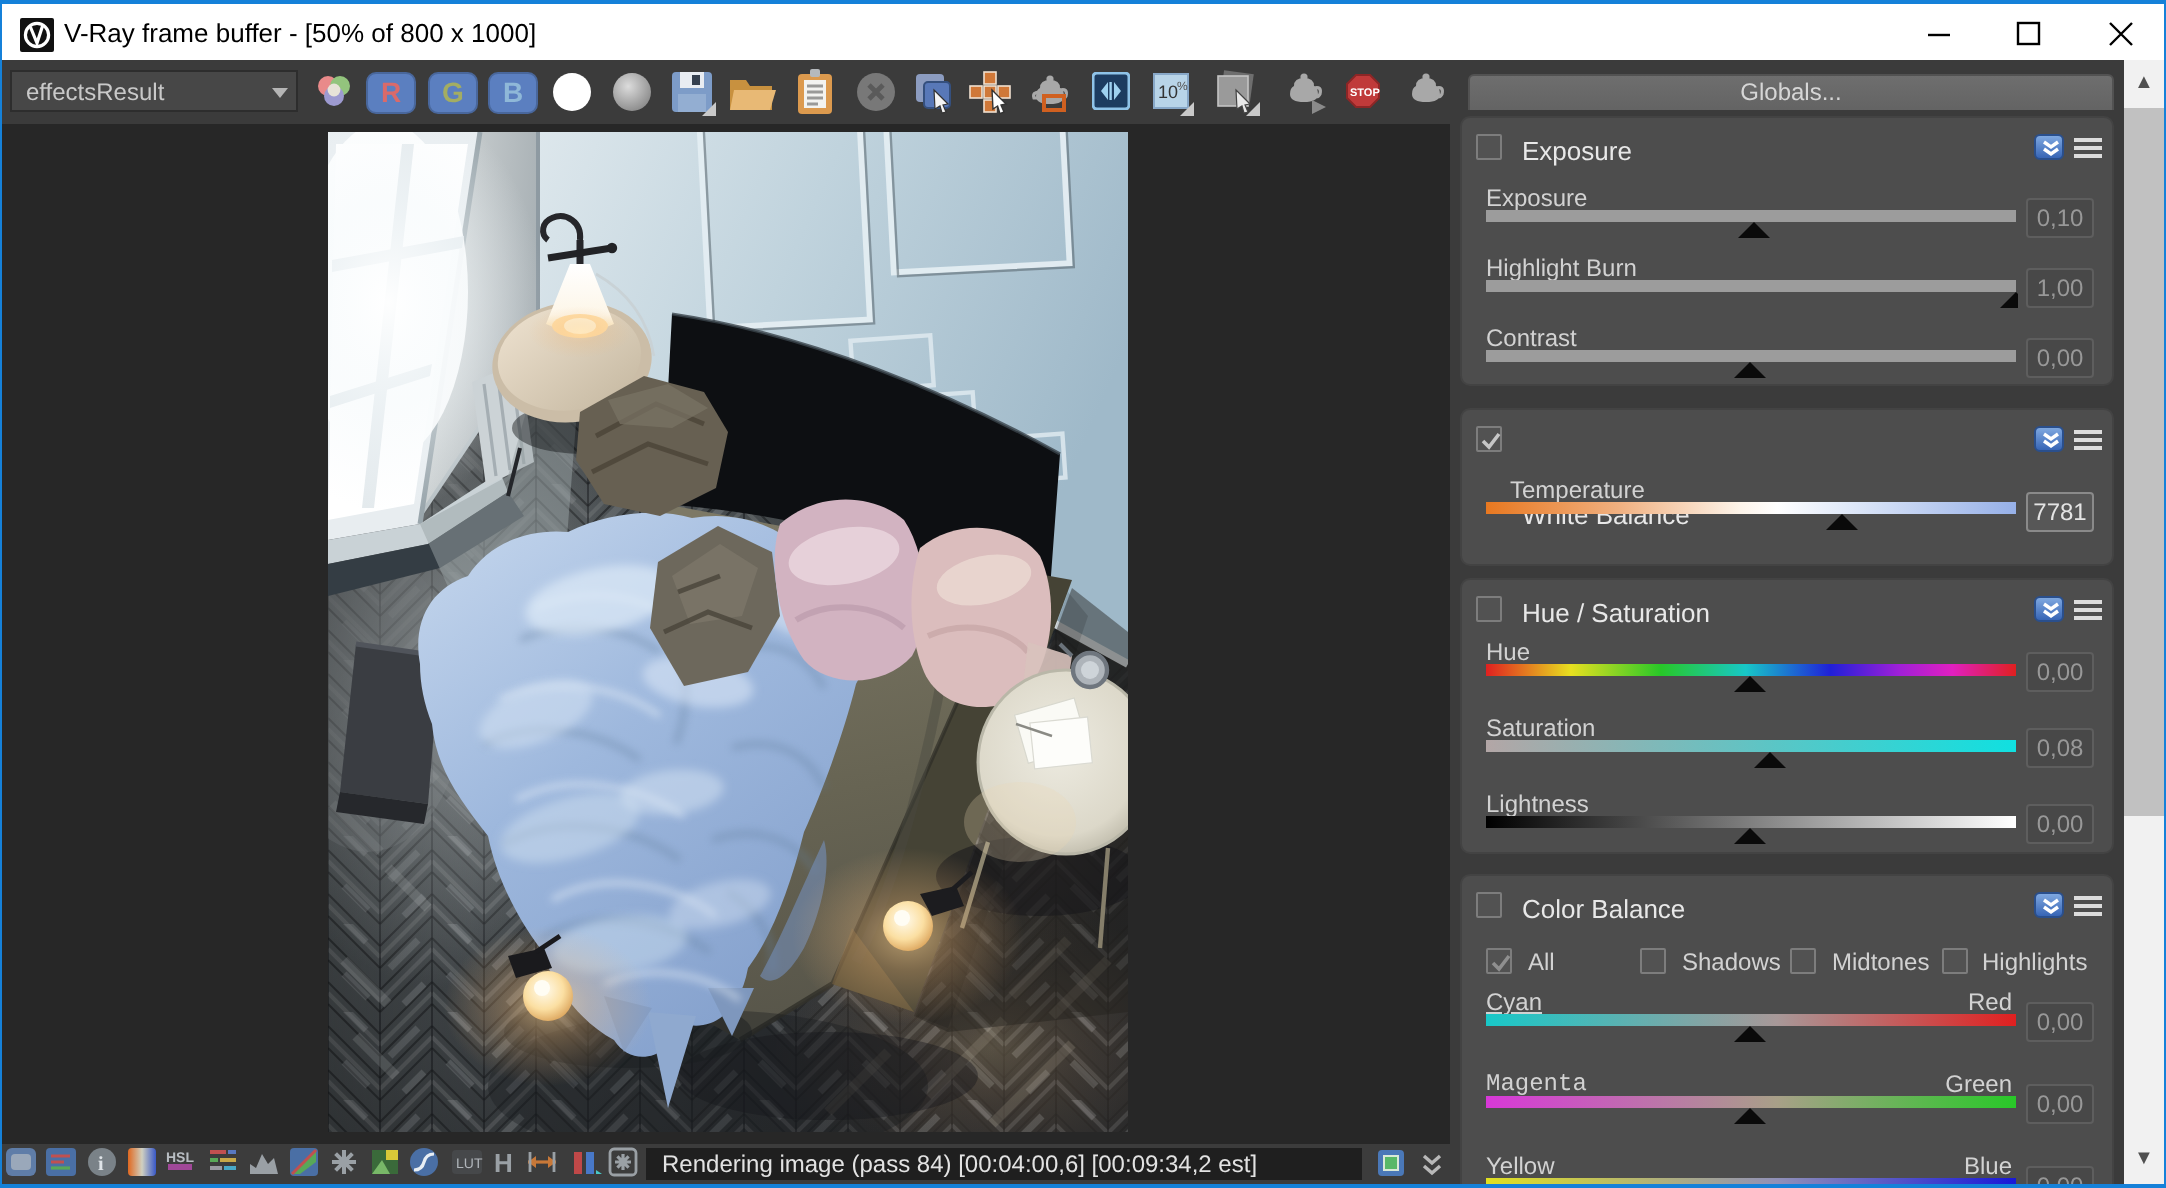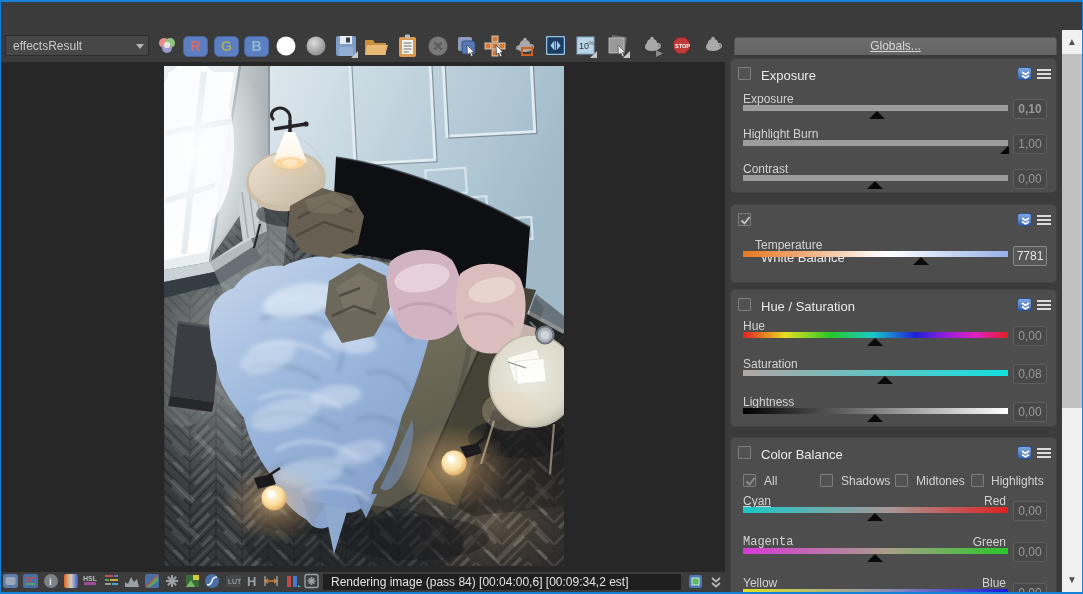--- a/index.html
+++ b/index.html
@@ -31,20 +31,33 @@
   border-right:8px solid transparent; border-bottom:8px solid #0a0a0a; }
 .vbox { position:absolute; left:282px; width:34px; height:20px; background:#484848;
   border:1px solid #5e5e5e; border-radius:2px; color:#989898; font-size:12px;
   text-align:center; line-height:18px; }
 .vbox.on { background:#575757; border-color:#8a8a8a; color:#e4e4e4; }
 .ticon { position:absolute; top:36px; }
 </style>
 </head>
 <body>
 <div id="win">
+  <div id="titlebar">
+    <svg class="abs" style="left:9px;top:7px" width="17" height="17">
+      <rect width="17" height="17" rx="1" fill="#111"></rect>
+      <circle cx="8.5" cy="8.5" r="5.8" fill="none" stroke="#fff" stroke-width="1.6"></circle>
+      <path d="M5.2 4.5 L8.5 12.5 L11.5 3.2" fill="none" stroke="#fff" stroke-width="1.6"></path>
+    </svg>
+    <div id="title">V-Ray frame buffer - [50% of 800 x 1000]</div>
+    <svg class="abs" style="left:958px;top:5px" width="115" height="20">
+      <path d="M5 10.5 H16" stroke="#000" stroke-width="1.2"></path>
+      <rect x="50" y="4.5" width="10.5" height="10.5" fill="none" stroke="#000" stroke-width="1.2"></rect>
+      <path d="M96 4.5 L107 15.5 M107 4.5 L96 15.5" stroke="#000" stroke-width="1.2"></path>
+    </svg>
+  </div>
 
   <div id="toolbar">
     <div class="abs" style="left:4px;top:5px;width:144px;height:21px;background:#474747;border:1px solid #2d2d2d;">
       <div class="abs" style="left:7px;top:3px;font-size:12px;color:#c9c9c9;">effectsResult</div>
       <div class="abs" style="left:130px;top:8px;width:0;height:0;border-left:4px solid transparent;border-right:4px solid transparent;border-top:5px solid #b5b5b5;"></div>
     </div>
     <svg class="ticon" style="left:155px;top:5px" width="22" height="22">
       <circle cx="8" cy="8" r="5" fill="#e98a8a"></circle>
       <circle cx="14" cy="8" r="5" fill="#93c47d"></circle>
       <circle cx="11" cy="13" r="5" fill="#9d9ad0"></circle>
@@ -133,21 +146,21 @@
     </svg>
     <svg class="ticon" style="left:672px;top:7px" width="17" height="17">
       <path d="M5 0.5 L12 0.5 L16.5 5 L16.5 12 L12 16.5 L5 16.5 L0.5 12 L0.5 5 Z" fill="#c03a3a" stroke="#8c2626" stroke-width="1"></path>
       <text x="2" y="11" font-size="5.5" fill="#fff" font-weight="bold" font-family="Liberation Sans">STOP</text>
     </svg>
     <svg class="ticon" style="left:702px;top:6px" width="24" height="21">
       <path d="M5 7 Q5 3 10 3 Q15 3 15 7 Q17 8 17 11 Q17 15 10 15 Q3 15 3 11 Q3 8 5 7 Z" fill="#a8a8a8"></path>
       <circle cx="10" cy="2.5" r="1.8" fill="#a8a8a8"></circle>
       <path d="M15 8 Q19 7 18 11 Q17 13 15 12" fill="none" stroke="#a8a8a8" stroke-width="1.6"></path>
     </svg>
-    <div class="abs" style="left:733px;top:7px;width:323px;height:28px;background:linear-gradient(#6e6e6e,#5e5e5e);border-radius:3px;border:1px solid #525252;font-size:12px;color:#d6d6d6;text-align:center;line-height:16px;text-decoration:underline;">Globals...</div>
+    <div class="abs" style="left:733px;top:7px;width:323px;height:28px;background:linear-gradient(#6e6e6e,#5e5e5e);border-radius:3px;border:1px solid #525252;font-size:12px;color:#d6d6d6;text-align:center;line-height:16px;">Globals...</div>
   </div>
   <div id="canvas">
     <div id="scene" style="position:absolute;left:163px;top:4px;width:400px;height:500px;">
 <svg width="400" height="500" viewBox="0 0 400 500">
 <defs>
   <linearGradient id="floorG" x1="0" y1="0.2" x2="0.75" y2="1">
     <stop offset="0" stop-color="#8a9296"></stop>
               <stop offset="0.38" stop-color="#51575a"></stop>
     <stop offset="0.68" stop-color="#373b3e"></stop>
               <stop offset="1" stop-color="#27292c"></stop>
@@ -409,21 +422,21 @@
       <div class="burger" style="left:306px;top:10px;">
           <div></div>
           <div></div>
           <div></div>
         </div>
       <div class="lbl" style="left:12px;top:33px;">Exposure</div>
       <div class="abs" style="left:12px;top:46px;width:266px;height:15px;overflow:hidden;">
         <div style="position:absolute;left:0;top:0;width:265px;height:6px;background:#9c9c9c;"></div>
         <div class="thumb" style="left:126px;top:6px;"></div>
       </div>
-      <div class="vbox" style="top:40px;font-weight:bold;">0,10</div>
+      <div class="vbox" style="top:40px;">0,10</div>
       <div class="lbl" style="left:12px;top:68px;">Highlight Burn</div>
       <div class="abs" style="left:12px;top:81px;width:266px;height:15px;overflow:hidden;">
         <div style="position:absolute;left:0;top:0;width:265px;height:6px;background:#9c9c9c;"></div>
         <div class="thumb" style="left:257px;top:6px;"></div>
       </div>
       <div class="vbox" style="top:75px;">1,00</div>
       <div class="lbl" style="left:12px;top:103px;">Contrast</div>
       <div class="abs" style="left:12px;top:116px;width:266px;height:15px;overflow:hidden;">
         <div style="position:absolute;left:0;top:0;width:265px;height:6px;background:#9c9c9c;"></div>
         <div class="thumb" style="left:124px;top:6px;"></div>

